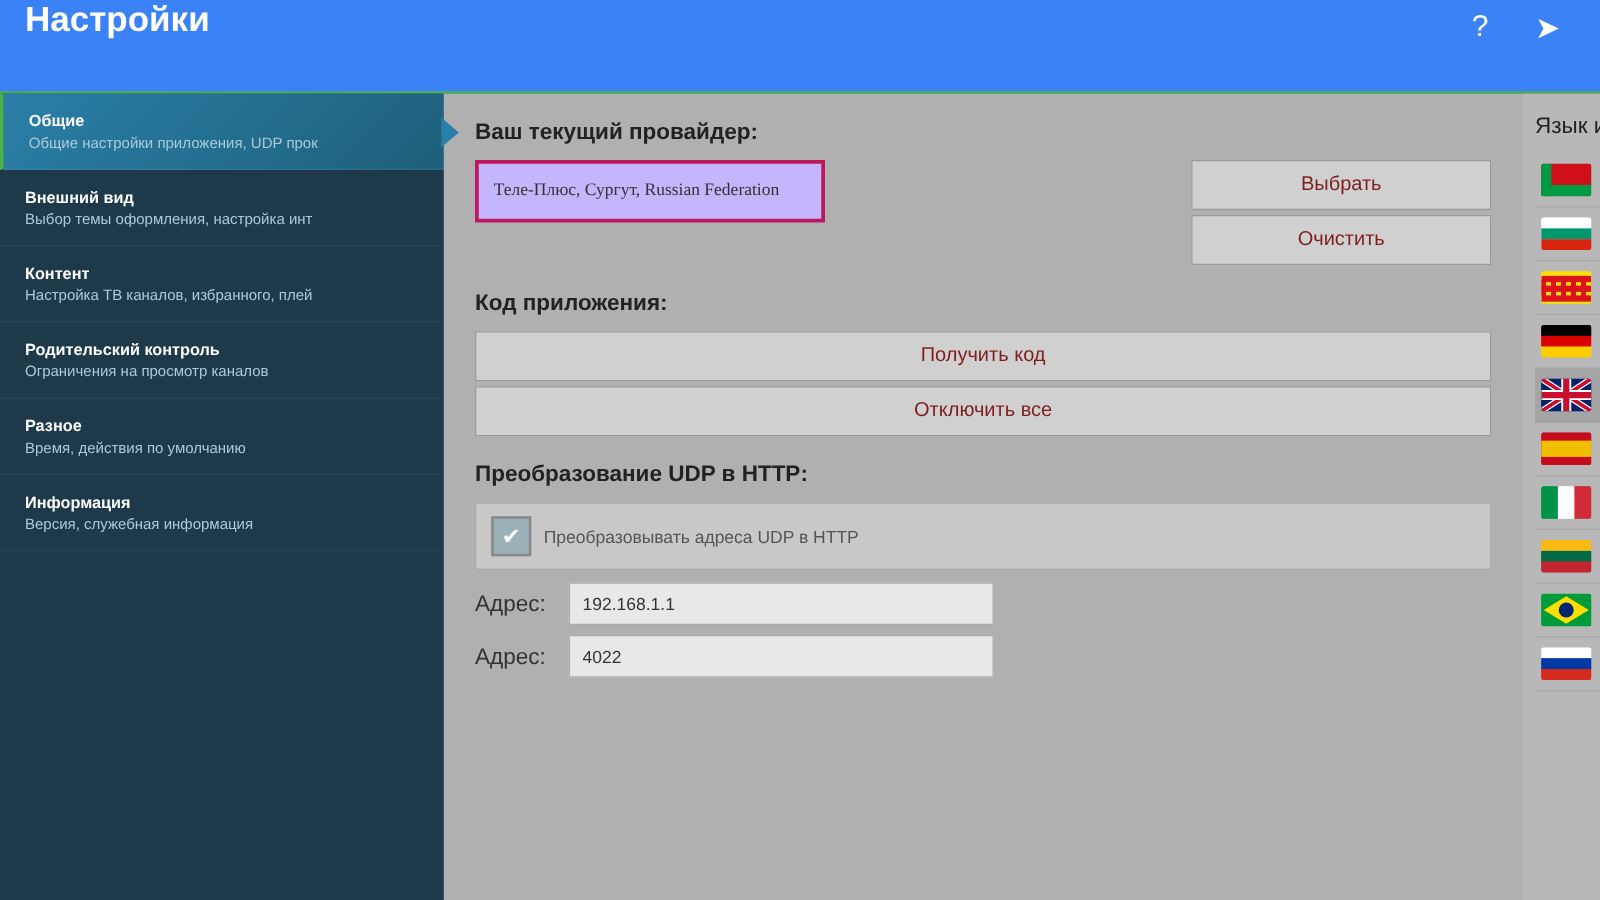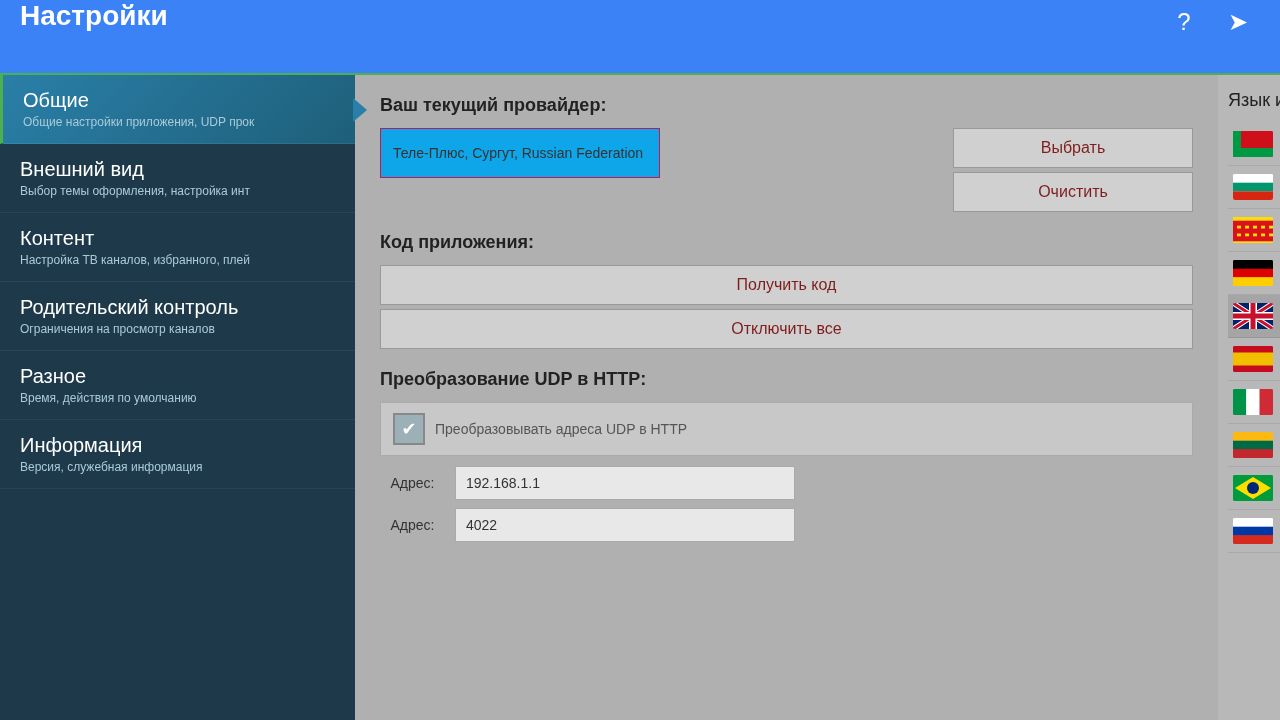--- a/index.html
+++ b/index.html
@@ -58,22 +58,22 @@
     .sidebar-item {
       padding: 14px 20px;
       cursor: pointer;
       border-bottom: 1px solid rgba(255,255,255,0.05);
     }
     .sidebar-item.active {
       background: linear-gradient(135deg, #2a7fa8, #1e5f7a);
       border-left: 3px solid #4caf50;
     }
     .sidebar-item-title {
-      font-size: 20px;
-      font-weight: normal;
+      font-size: 13px;
+      font-weight: bold;
       color: #fff;
       margin-bottom: 3px;
     }
     .sidebar-item-subtitle {
       font-size: 12px;
       color: #aacad8;
     }
     .sidebar-arrow {
       position: absolute;
       left: 353px;
@@ -121,31 +121,32 @@
       color: #222;
       margin-bottom: 12px;
       font-weight: bold;
     }
 
     
     .provider-section {
       margin-bottom: 20px;
     }
     .provider-text {
-      background: #0ea5e9;
+      background: #c4b5fd;
       padding: 8px 12px;
       font-size: 14px;
       color: #333;
       min-height: 50px;
       display: flex;
       align-items: center;
-      border: 1px solid #be185d;
+      border: 3px solid #be185d;
       margin-bottom: 2px;
       width: 280px;
       float: left;
+      font-family: Liberation Serif, serif;
     }
     .provider-buttons {
       display: flex;
       flex-direction: column;
       gap: 4px;
       margin-left: 285px;
     }
     .btn {
       background: #d0d0d0;
       border: 1px solid #999;
@@ -203,24 +204,24 @@
       font-size: 14px;
       color: #555;
     }
     .input-row {
       display: flex;
       align-items: center;
       gap: 10px;
       margin-bottom: 8px;
     }
     .input-row-label {
-      font-size: 14px;
+      font-size: 18px;
       color: #333;
       width: 65px;
-      text-align: center;
+      text-align: left;
     }
     .text-input {
       background: #e8e8e8;
       border: 1px solid #aaa;
       padding: 8px 10px;
       font-size: 14px;
       color: #333;
       flex: 1;
       max-width: 340px;
     }

